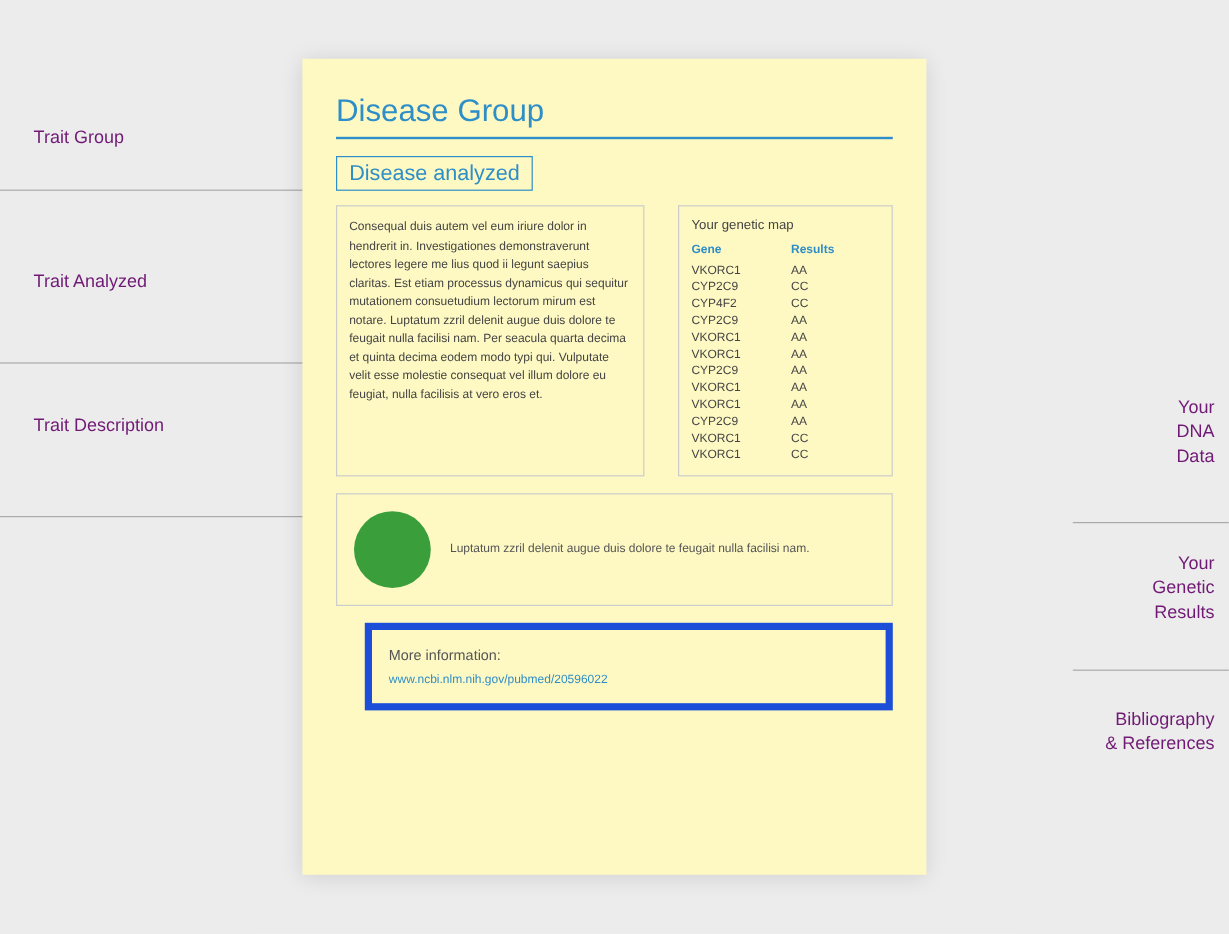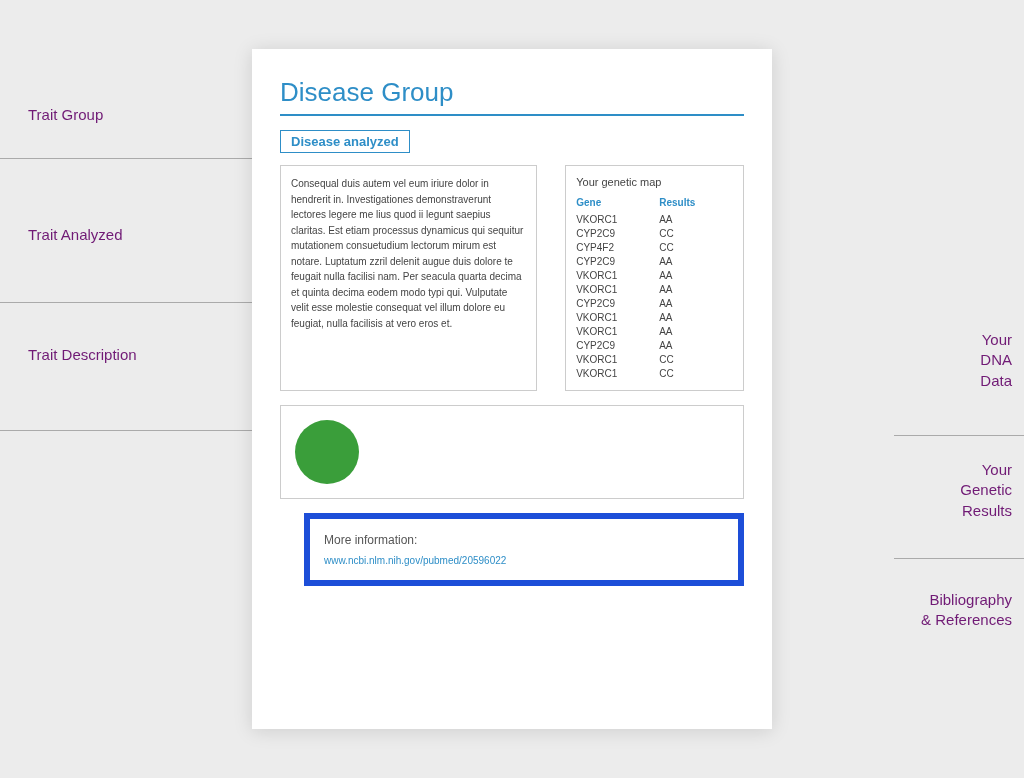--- a/index.html
+++ b/index.html
@@ -18,41 +18,41 @@
       height: 778px;
       background: #ececec;
       position: relative;
       display: flex;
       align-items: center;
       justify-content: center;
     }
 
     
     .document-card {
-      background: #ffffff;
+      background: #fef9c3;
       box-shadow: 0 2px 18px rgba(0,0,0,0.13);
       width: 520px;
       min-height: 680px;
       padding: 28px 28px 12px 28px;
       position: relative;
       z-index: 1;
     }
     .disease-group-title {
       font-size: 26px;
       color: #2e8ec7;
       font-weight: 400;
       border-bottom: 2px solid #2e8ec7;
       padding-bottom: 6px;
       margin-bottom: 14px;
     }
     .disease-analyzed-label {
       display: inline-block;
       color: #2e8ec7;
-      font-size: 13px;
-      font-weight: 700;
+      font-size: 18px;
+      font-weight: 400;
       border: 1.5px solid #2e8ec7;
       padding: 3px 10px;
       margin-bottom: 12px;
     }
 
     
     .content-row {
       display: flex;
       gap: 28px;
       margin-bottom: 14px;
@@ -267,20 +267,21 @@
               </tr>
             </tbody>
         </table>
       </div>
     </div>
 
     
     <div class="genetic-results-box">
       <div class="genetic-results-content">
         <div class="green-circle"></div>
+        <p class="genetic-results-text">Luptatum zzril delenit augue duis dolore te feugait nulla facilisi nam.</p>
       </div>
     </div>
 
     
     <div class="bibliography-box">
       <div class="bibliography-title">More information:</div>
       <div class="bibliography-link">www.ncbi.nlm.nih.gov/pubmed/20596022</div>
     </div>
 
   </div>

